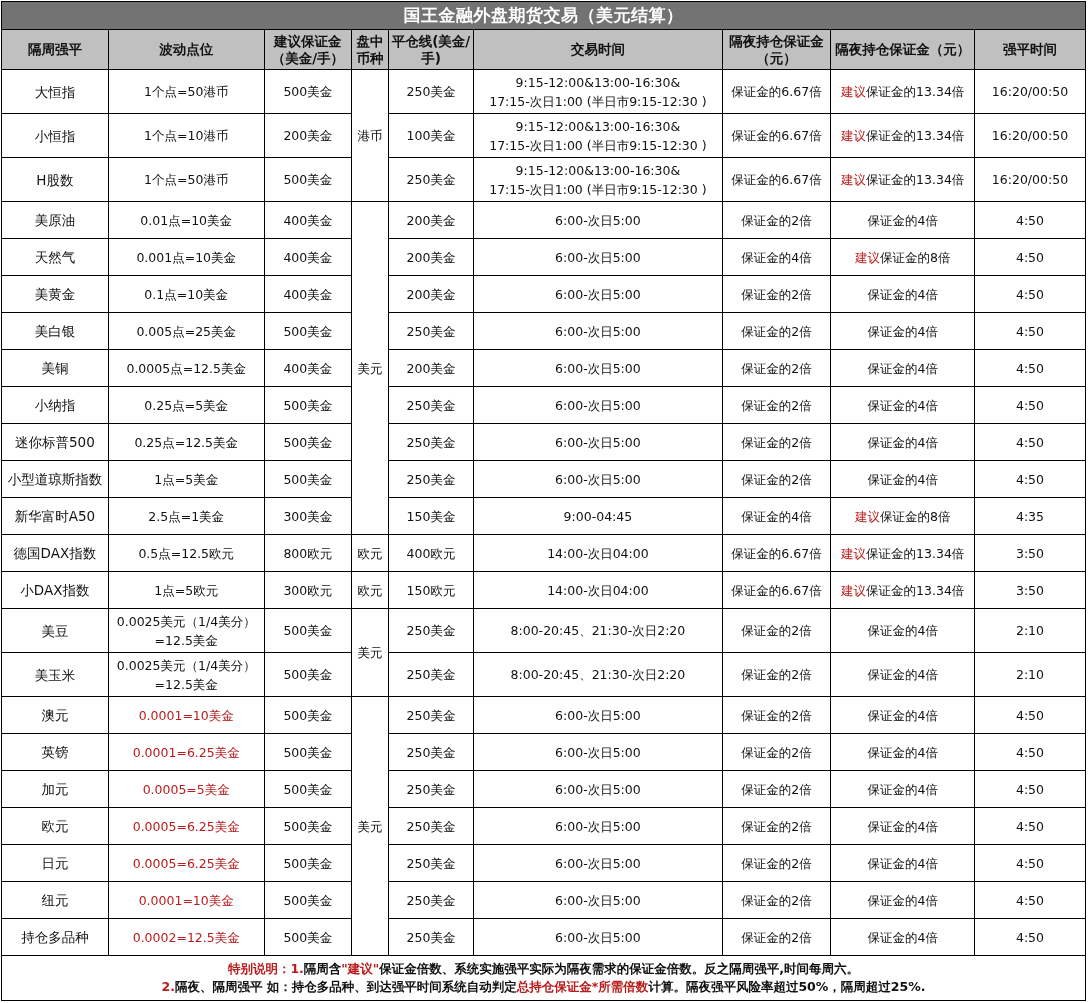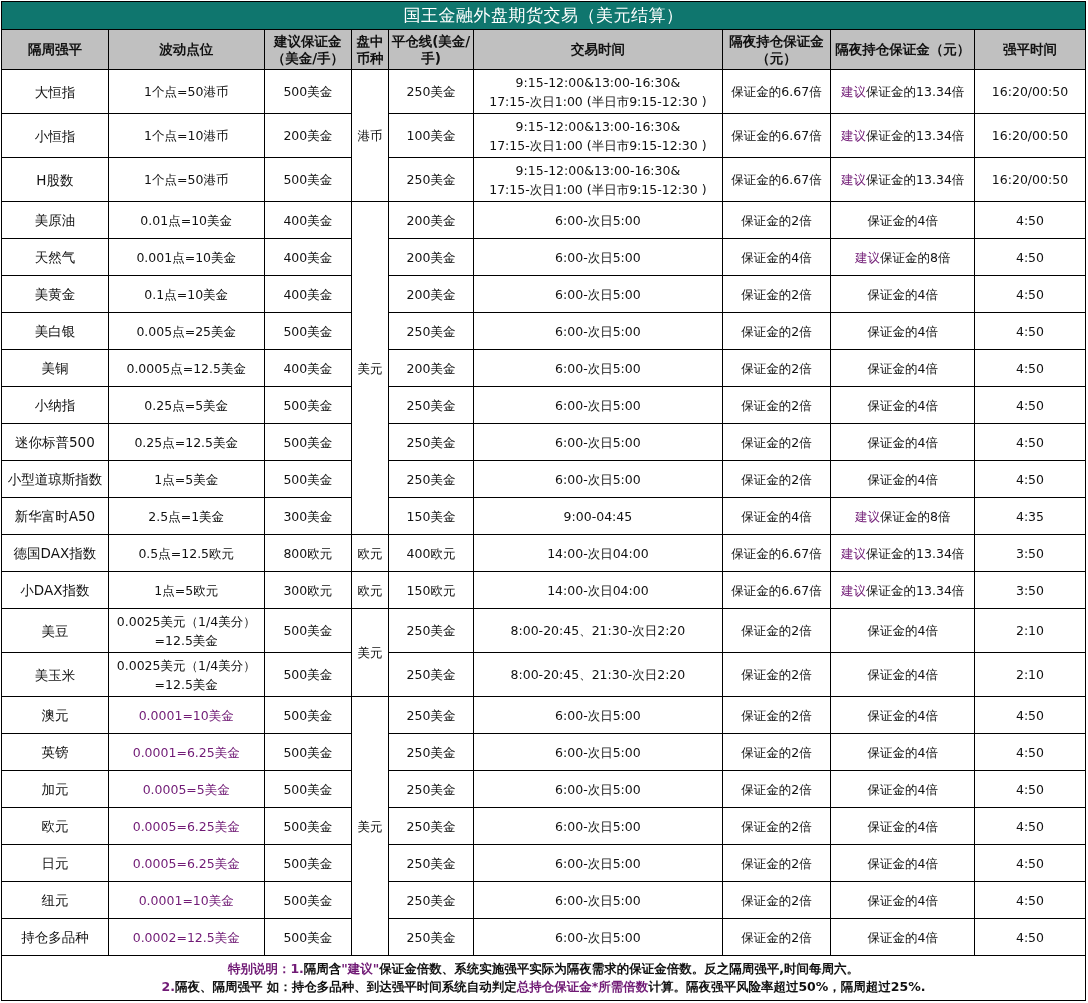--- a/index.html
+++ b/index.html
@@ -1,25 +1,25 @@
 <!DOCTYPE html>
 <html><head>
 <meta charset="utf-8">
 <style>
   html, body { margin: 0; padding: 0; background: #ffffff; }
   body { width: 1088px; height: 1003px; overflow: hidden; font-family: "DejaVu Sans", "Liberation Sans", sans-serif; }
   .sheet { position: absolute; left: 1px; top: 1px; width: 1085px; }
   table { border-collapse: collapse; table-layout: fixed; width: 1085px; }
   td, th { border: 1px solid #000; text-align: center; vertical-align: middle; padding: 0; font-size: 12.5px; color: #111; line-height: 19px; overflow: hidden; }
-  .title-cell { background: #0f766e; color: #fff; font-weight: normal; font-size: 17px; height: 27px; letter-spacing: 0.5px; }
+  .title-cell { background: #737373; color: #fff; font-weight: bold; font-size: 17px; height: 27px; letter-spacing: 0.5px; }
   th { background: #c0c0c0; font-weight: bold; font-size: 13.5px; height: 39px; line-height: 17px; }
   td.name { font-weight: normal; font-size: 13.5px; line-height: 16px; }
   tr.r1 td { height: 36px; }
   tr.r2 td { height: 43px; }
-  .red { color: #701a75; margin-top: 8px; }
+  .red { color: #b91c1c; margin-top: 8px; }
   .note-cell { text-align: center; font-weight: bold; font-size: 12.5px; line-height: 18px; height: 44px; }
 </style>
 </head>
 <body>
 
 <div class="sheet">
 <table>
   <colgroup>
     <col style="width:105px">
         <col style="width:153px">

